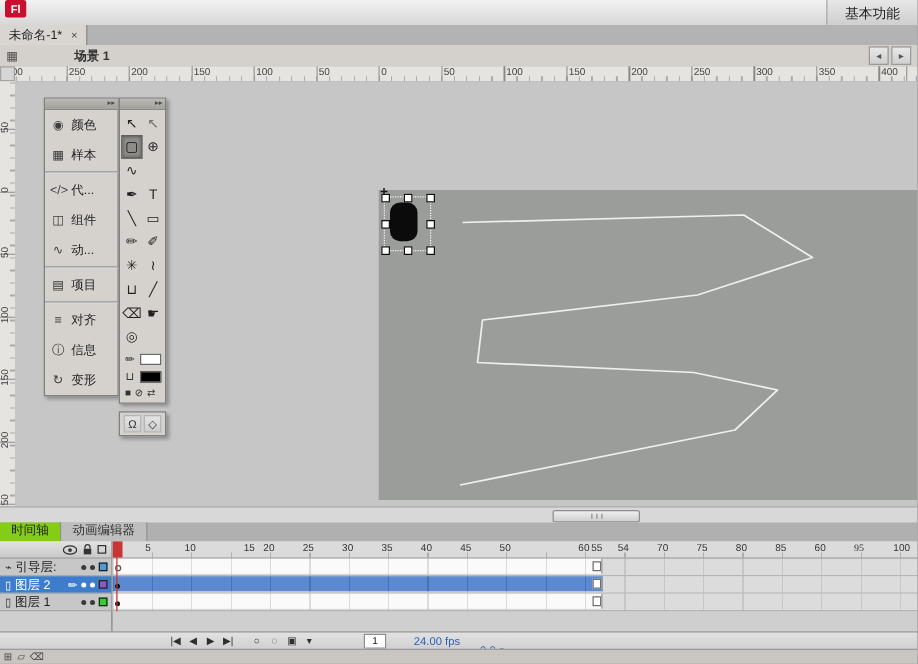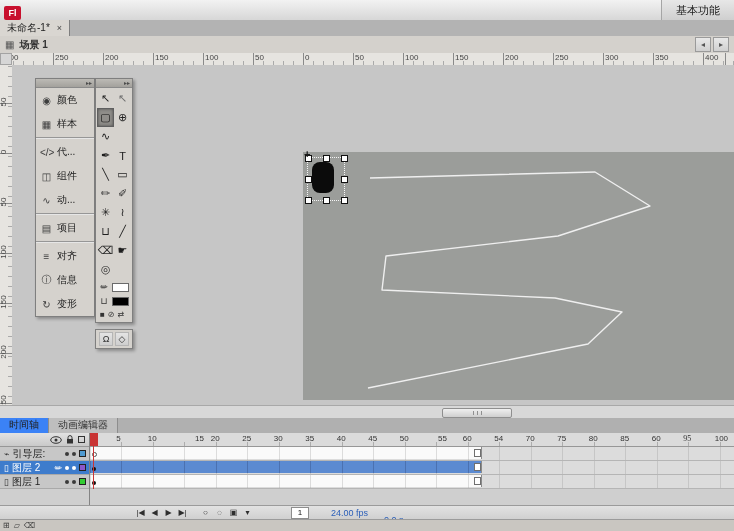--- a/index.html
+++ b/index.html
@@ -2,38 +2,38 @@
 <html><head>
 <meta charset="utf-8">
 <style>
   html,body{margin:0;padding:0;background:#8f8f8f;}
   #app{position:relative;width:734px;height:531px;background:#cdcdcd;overflow:hidden;
        font-family:"Liberation Sans",sans-serif;font-size:11px;color:#222;user-select:none;}
   .abs{position:absolute;}
 
   
   #menubar{top:0;left:0;right:0;height:20px;background:linear-gradient(#f2f2f2,#d7d7d7);
-           border-bottom:1px solid #979797;display:flex;align-items:flex-end;gap:44px;}
+           border-bottom:1px solid #979797;display:flex;align-items:flex-start;gap:44px;}
   #logo{width:17px;height:14px;background:#c8102e;color:#fff;font-weight:bold;font-size:9px;
         display:flex;align-items:center;justify-content:center;margin:0 6px 0 4px;border-radius:2px;}
   .menu-item{padding:0 6px;line-height:19px;font-size:11px;white-space:nowrap;cursor:default;}
   #workspace-btn{margin-left:auto;height:20px;display:flex;align-items:center;padding:0 14px;
         border-left:1px solid #a5a5a5;background:linear-gradient(#e7e7e7,#cfcfcf);font-size:11px;}
 
   
   #tabbar{top:20px;left:0;right:0;height:16px;background:#b3b3b3;border-bottom:1px solid #8e8e8e;display:flex;}
   #doctab{display:flex;align-items:center;gap:7px;padding:0 7px;background:#d9d6d1;
           border-right:1px solid #7e7e7e;font-size:10px;}
   #doctab .close{font-size:9px;color:#444;}
 
   
   #scenebar{top:36px;left:0;right:0;height:17px;background:#d4d1cc;border-bottom:1px solid #9d9d9d;
             display:flex;align-items:center;gap:5px;padding:0 5px;}
   #scene-icon{font-size:10px;color:#555;}
-  #scene-label{font-size:10px;font-weight:bold;color:#333;}
+  #scene-label{font-size:10px;font-weight:bold;color:#333;margin-left:40px;}
   .scene-nav{margin-left:auto;display:flex;gap:2px;}
   .scene-nav span{width:14px;height:13px;border:1px solid #9a9a9a;background:linear-gradient(#e8e8e8,#d0d0d0);
             display:flex;align-items:center;justify-content:center;font-size:8px;color:#555;}
   .scene-nav span:first-child{margin-left:auto;}
 
   
   #ruler-corner{top:53px;left:0;width:12px;height:12px;background:#d6d6d6;border:1px solid #a3a3a3;box-sizing:border-box;}
   #ruler-h{top:53px;left:12px;right:0;height:12px;background:#e6e4e0;border-bottom:1px solid #979797;overflow:hidden;
      background-image:
        repeating-linear-gradient(90deg,#8a8a8a 0 1px,transparent 1px 50px),
@@ -84,21 +84,21 @@
   #hscroll{top:405px;left:0;right:0;height:13px;background:#d8d8d8;border-top:1px solid #a8a8a8;border-bottom:1px solid #9a9a9a;}
   #hthumb{position:absolute;left:442px;top:2px;width:68px;height:8px;background:linear-gradient(#efefef,#cfcfcf);
       border:1px solid #8f8f8f;border-radius:2px;}
   #hthumb i{position:absolute;left:50%;top:2px;width:7px;height:4px;margin-left:-4px;
       border-left:1px solid #909090;border-right:1px solid #909090;}
   #hthumb i:before{content:"";position:absolute;left:3px;top:0;bottom:0;border-left:1px solid #909090;}
 
   
   #tltabs{top:418px;left:0;right:0;height:15px;background:#b0b0b0;border-bottom:1px solid #8d8d8d;display:flex;}
   .tl-tab{padding:0 9px;font-size:10px;line-height:14px;color:#222;border-right:1px solid #8d8d8d;}
-  .tl-tab.active{background:#3b82f6;}
+  .tl-tab.active{background:#84cc16;}
   .tl-tab.inactive{background:#bebebe;color:#333;}
 
   
   #timeline{top:433px;left:0;right:0;height:72px;background:#cfcfcf;}
   #tl-left{position:absolute;left:0;top:0;width:90px;height:100%;border-right:1px solid #848484;box-sizing:border-box;}
   #tl-left-header{height:14px;background:linear-gradient(#e2e2e2,#c9c9c9);border-bottom:1px solid #979797;
       display:flex;align-items:center;justify-content:flex-end;gap:4px;padding-right:4px;box-sizing:border-box;}
   .hdr-square{width:7px;height:7px;border:1px solid #333;box-sizing:border-box;}
   .layer-row{height:14px;display:flex;align-items:center;gap:3px;padding:0 3px 0 4px;font-size:10px;
       background:#c7c7c7;border-bottom:1px solid #a9a9a9;box-sizing:border-box;white-space:nowrap;}
@@ -366,21 +366,21 @@
         <span style="left: 26.2px;">5</span>
             <span style="left: 57.7px;">10</span>
             <span style="left: 105px;">15</span>
             <span style="left: 120.7px;">20</span>
             <span style="left: 152.2px;">25</span>
             <span style="left: 183.7px;">30</span>
             <span style="left: 215.2px;">35</span>
             <span style="left: 246.7px;">40</span>
             <span style="left: 278.2px;">45</span>
             <span style="left: 309.7px;">50</span>
-            <span style="left: 324px; padding-left: 24px;">55</span>
+            <span style="left: 359px; padding-left: 24px;">55</span>
             <span style="left: 372.7px;">60</span>
             <span style="left: 404.2px;">54</span>
             <span style="left: 435.7px;">70</span>
             <span style="left: 467.2px;">75</span>
             <span style="left: 498.7px;">80</span>
             <span style="left: 530.2px;">85</span>
             <span style="left: 561.7px;">60</span>
             <span style="left: 593.2px; font-family: Liberation Serif, serif;">95</span>
             <span style="left: 624.7px;">100</span>
           </div>

